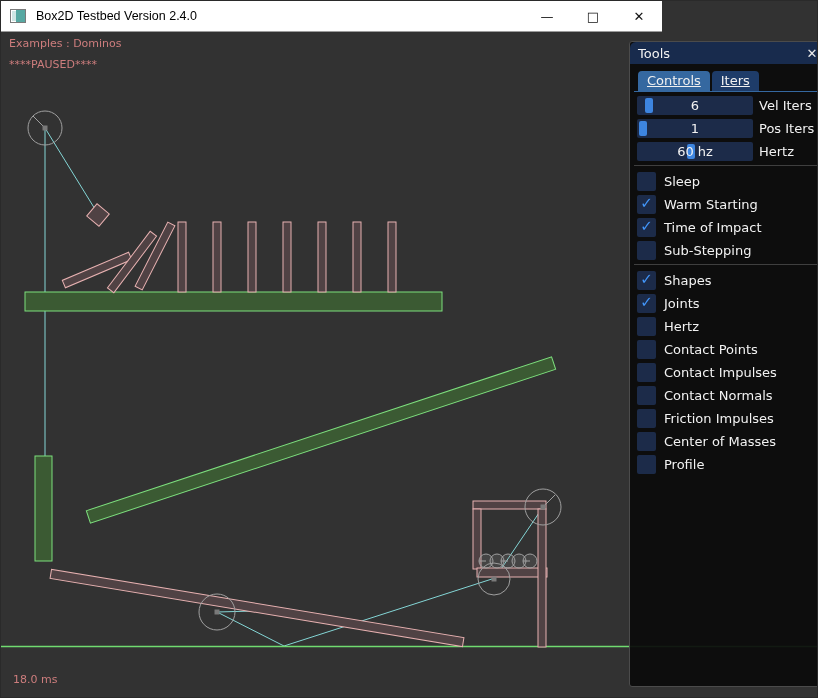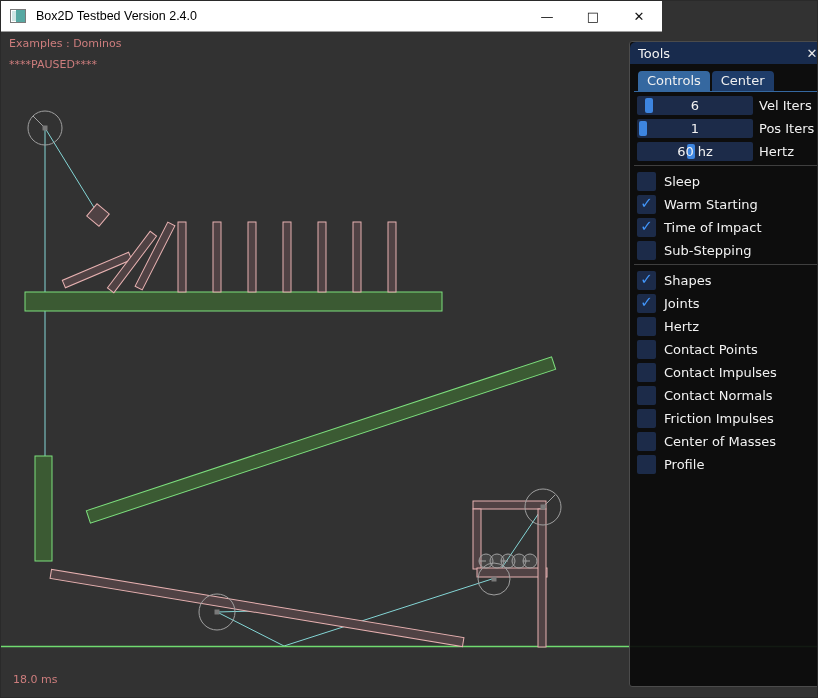--- a/index.html
+++ b/index.html
@@ -63,20 +63,21 @@
   .tools-title-label { color:#f2f2f2; }
   .tools-close {
     margin-left:auto; color:#eaeaea; font-size:13px; width:16px; text-align:center;
     cursor:default;
   }
   .tools-body { padding:6px 7px 0 7px; }
   .tabbar { display:flex; gap:2px; margin-top:1px; padding-left:1px; }
   .tab {
     padding:2px 9px 3px 9px; border-radius:4px 4px 0 0; color:#f0f0f0;
     background:#1e3c69;
+    text-decoration:underline;
   }
   .tab.active { background:#3568a0; }
   .tab-underline { height:1px; background:#3568a0; margin:0 -3px; }
   .rows { margin-top:4px; }
   .slider-row { display:flex; align-items:center; margin-bottom:4px; height:19px; }
   .slider-track {
     position:relative; width:116px; height:19px; background:#1c2b49;
     border-radius:2px; overflow:hidden;
   }
   .slider-grab {
@@ -207,21 +208,21 @@
 </div>
 
 <div class="tools-panel">
   <div class="tools-title">
     <span class="tools-title-label">Tools</span>
     <span class="tools-close">✕</span>
   </div>
   <div class="tools-body">
     <div class="tabbar">
       <div class="tab active">Controls</div>
-      <div class="tab">Center</div>
+      <div class="tab">Iters</div>
     </div>
     <div class="tab-underline"></div>
 
     <div class="rows">
 
       <div class="slider-row">
         <div class="slider-track">
           <div class="slider-grab" style="left: 7%;"></div>
           <div class="slider-value">6</div>
         </div>

